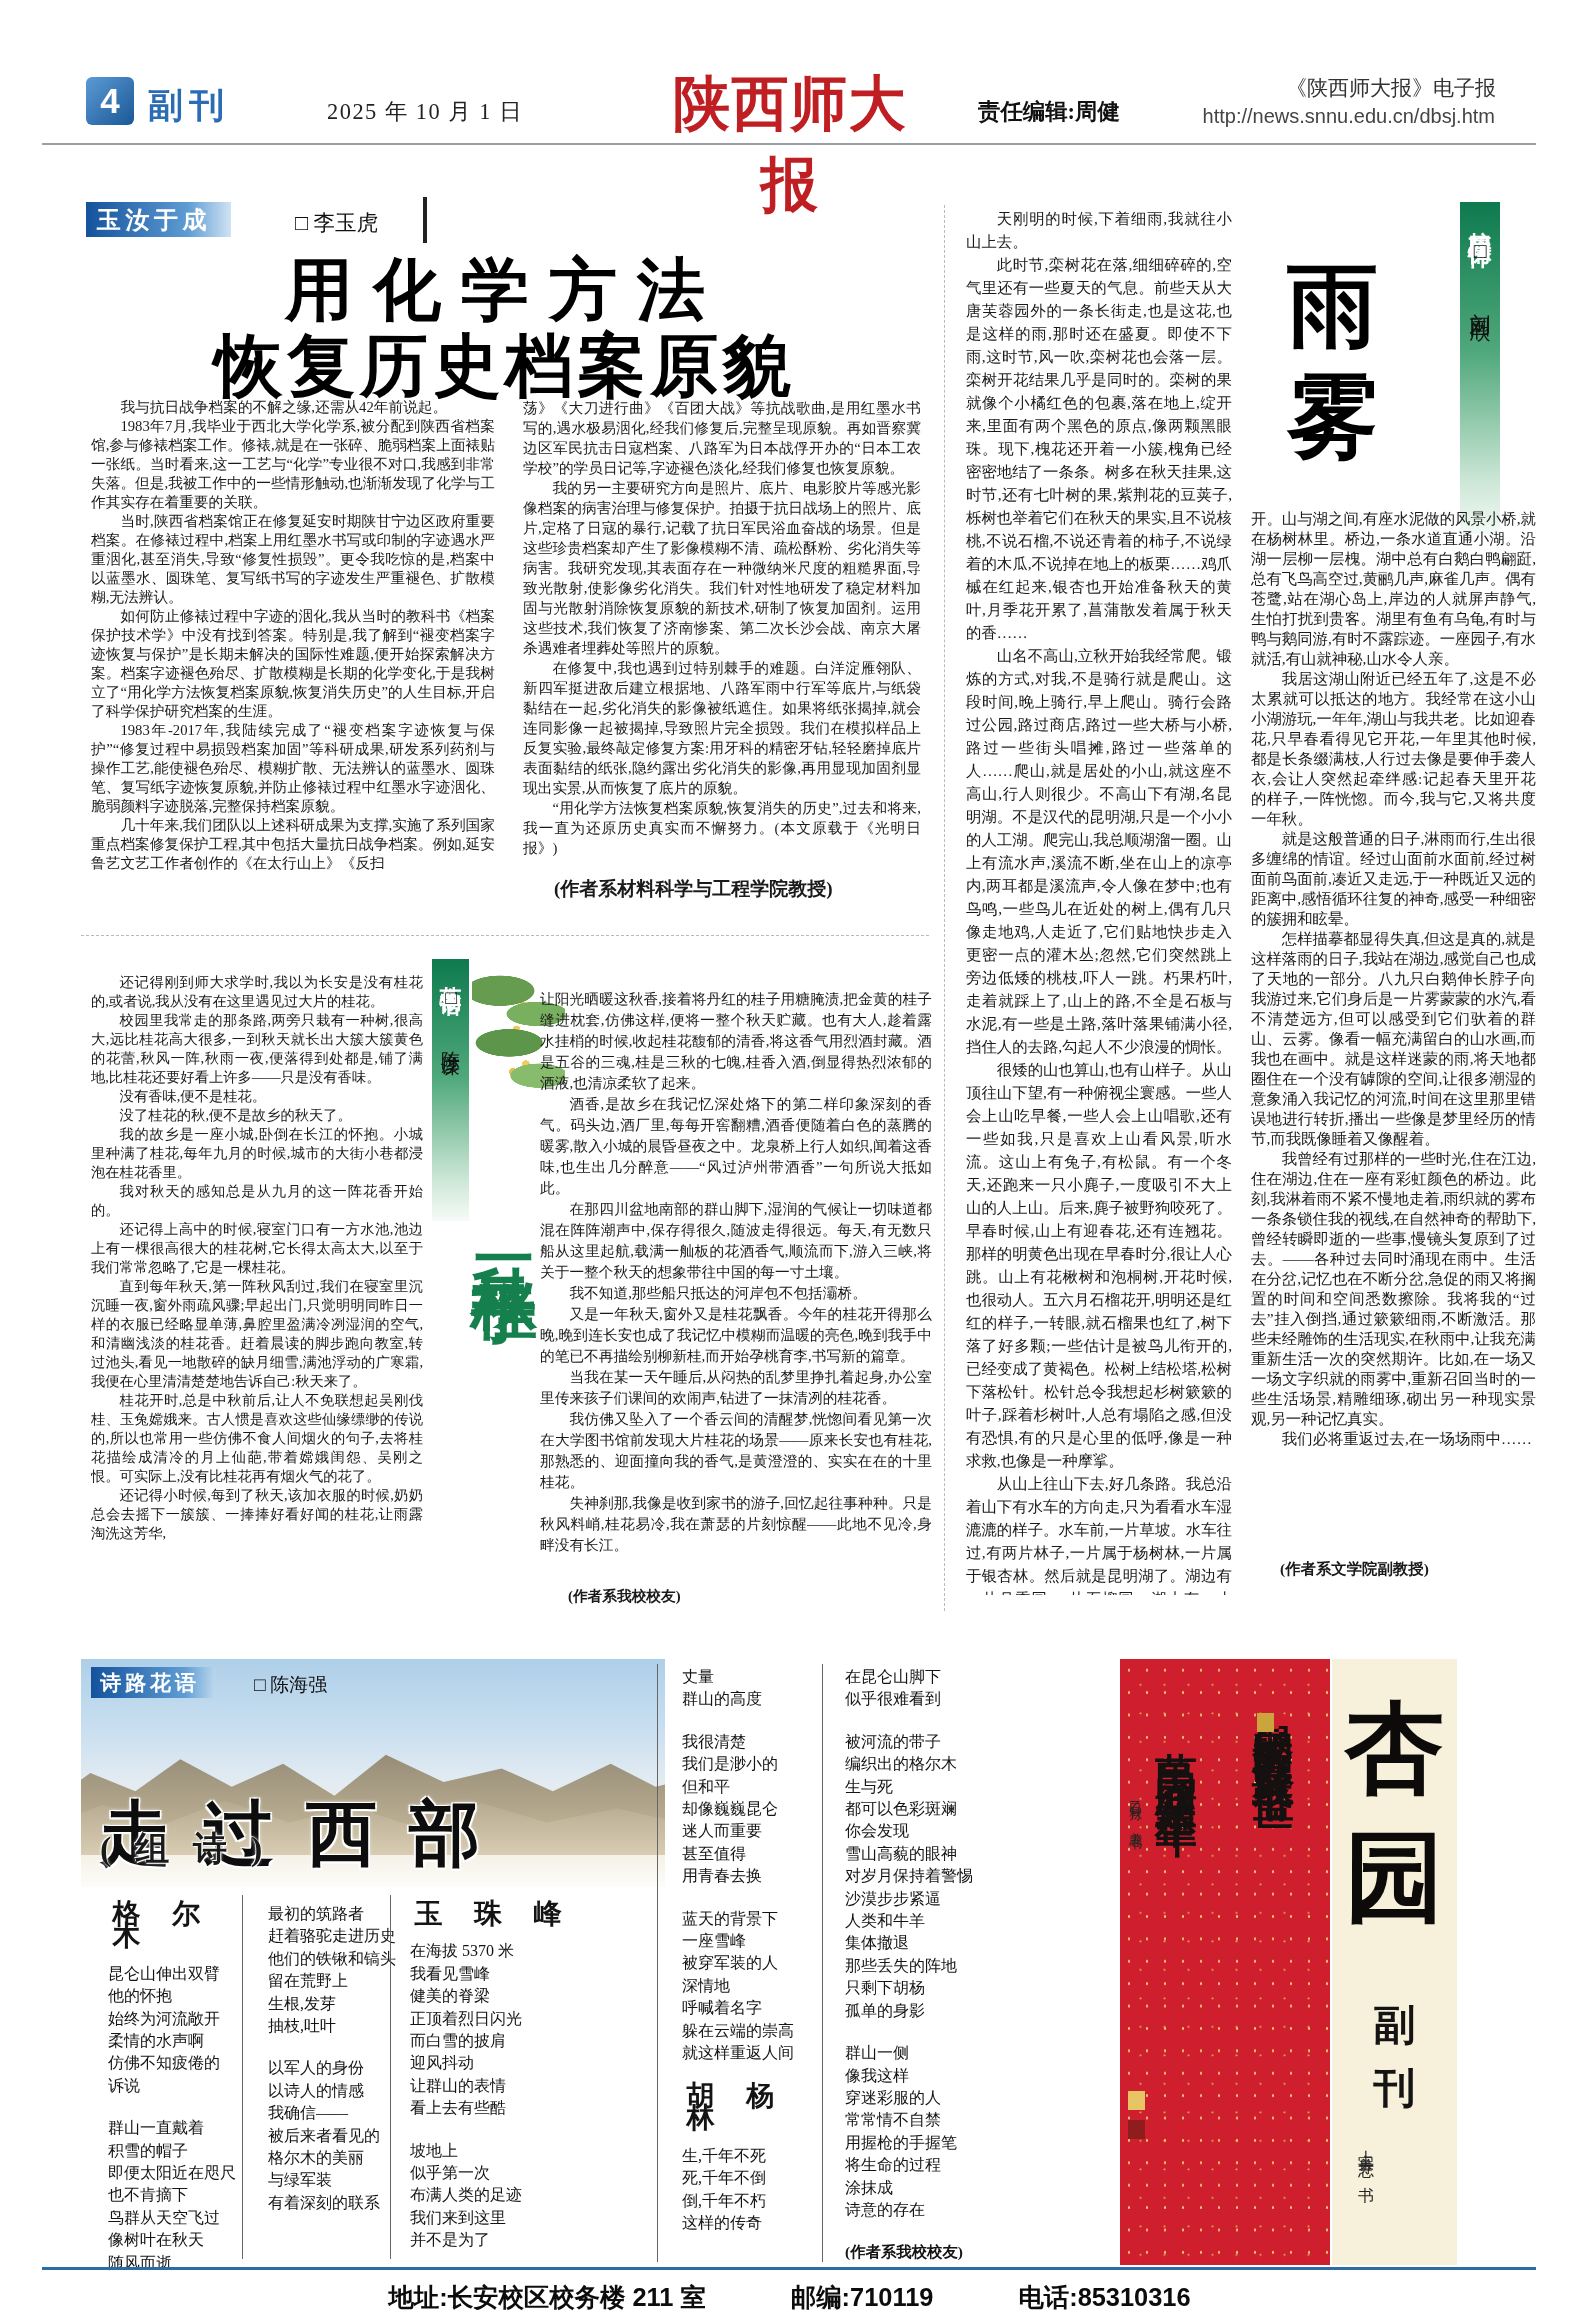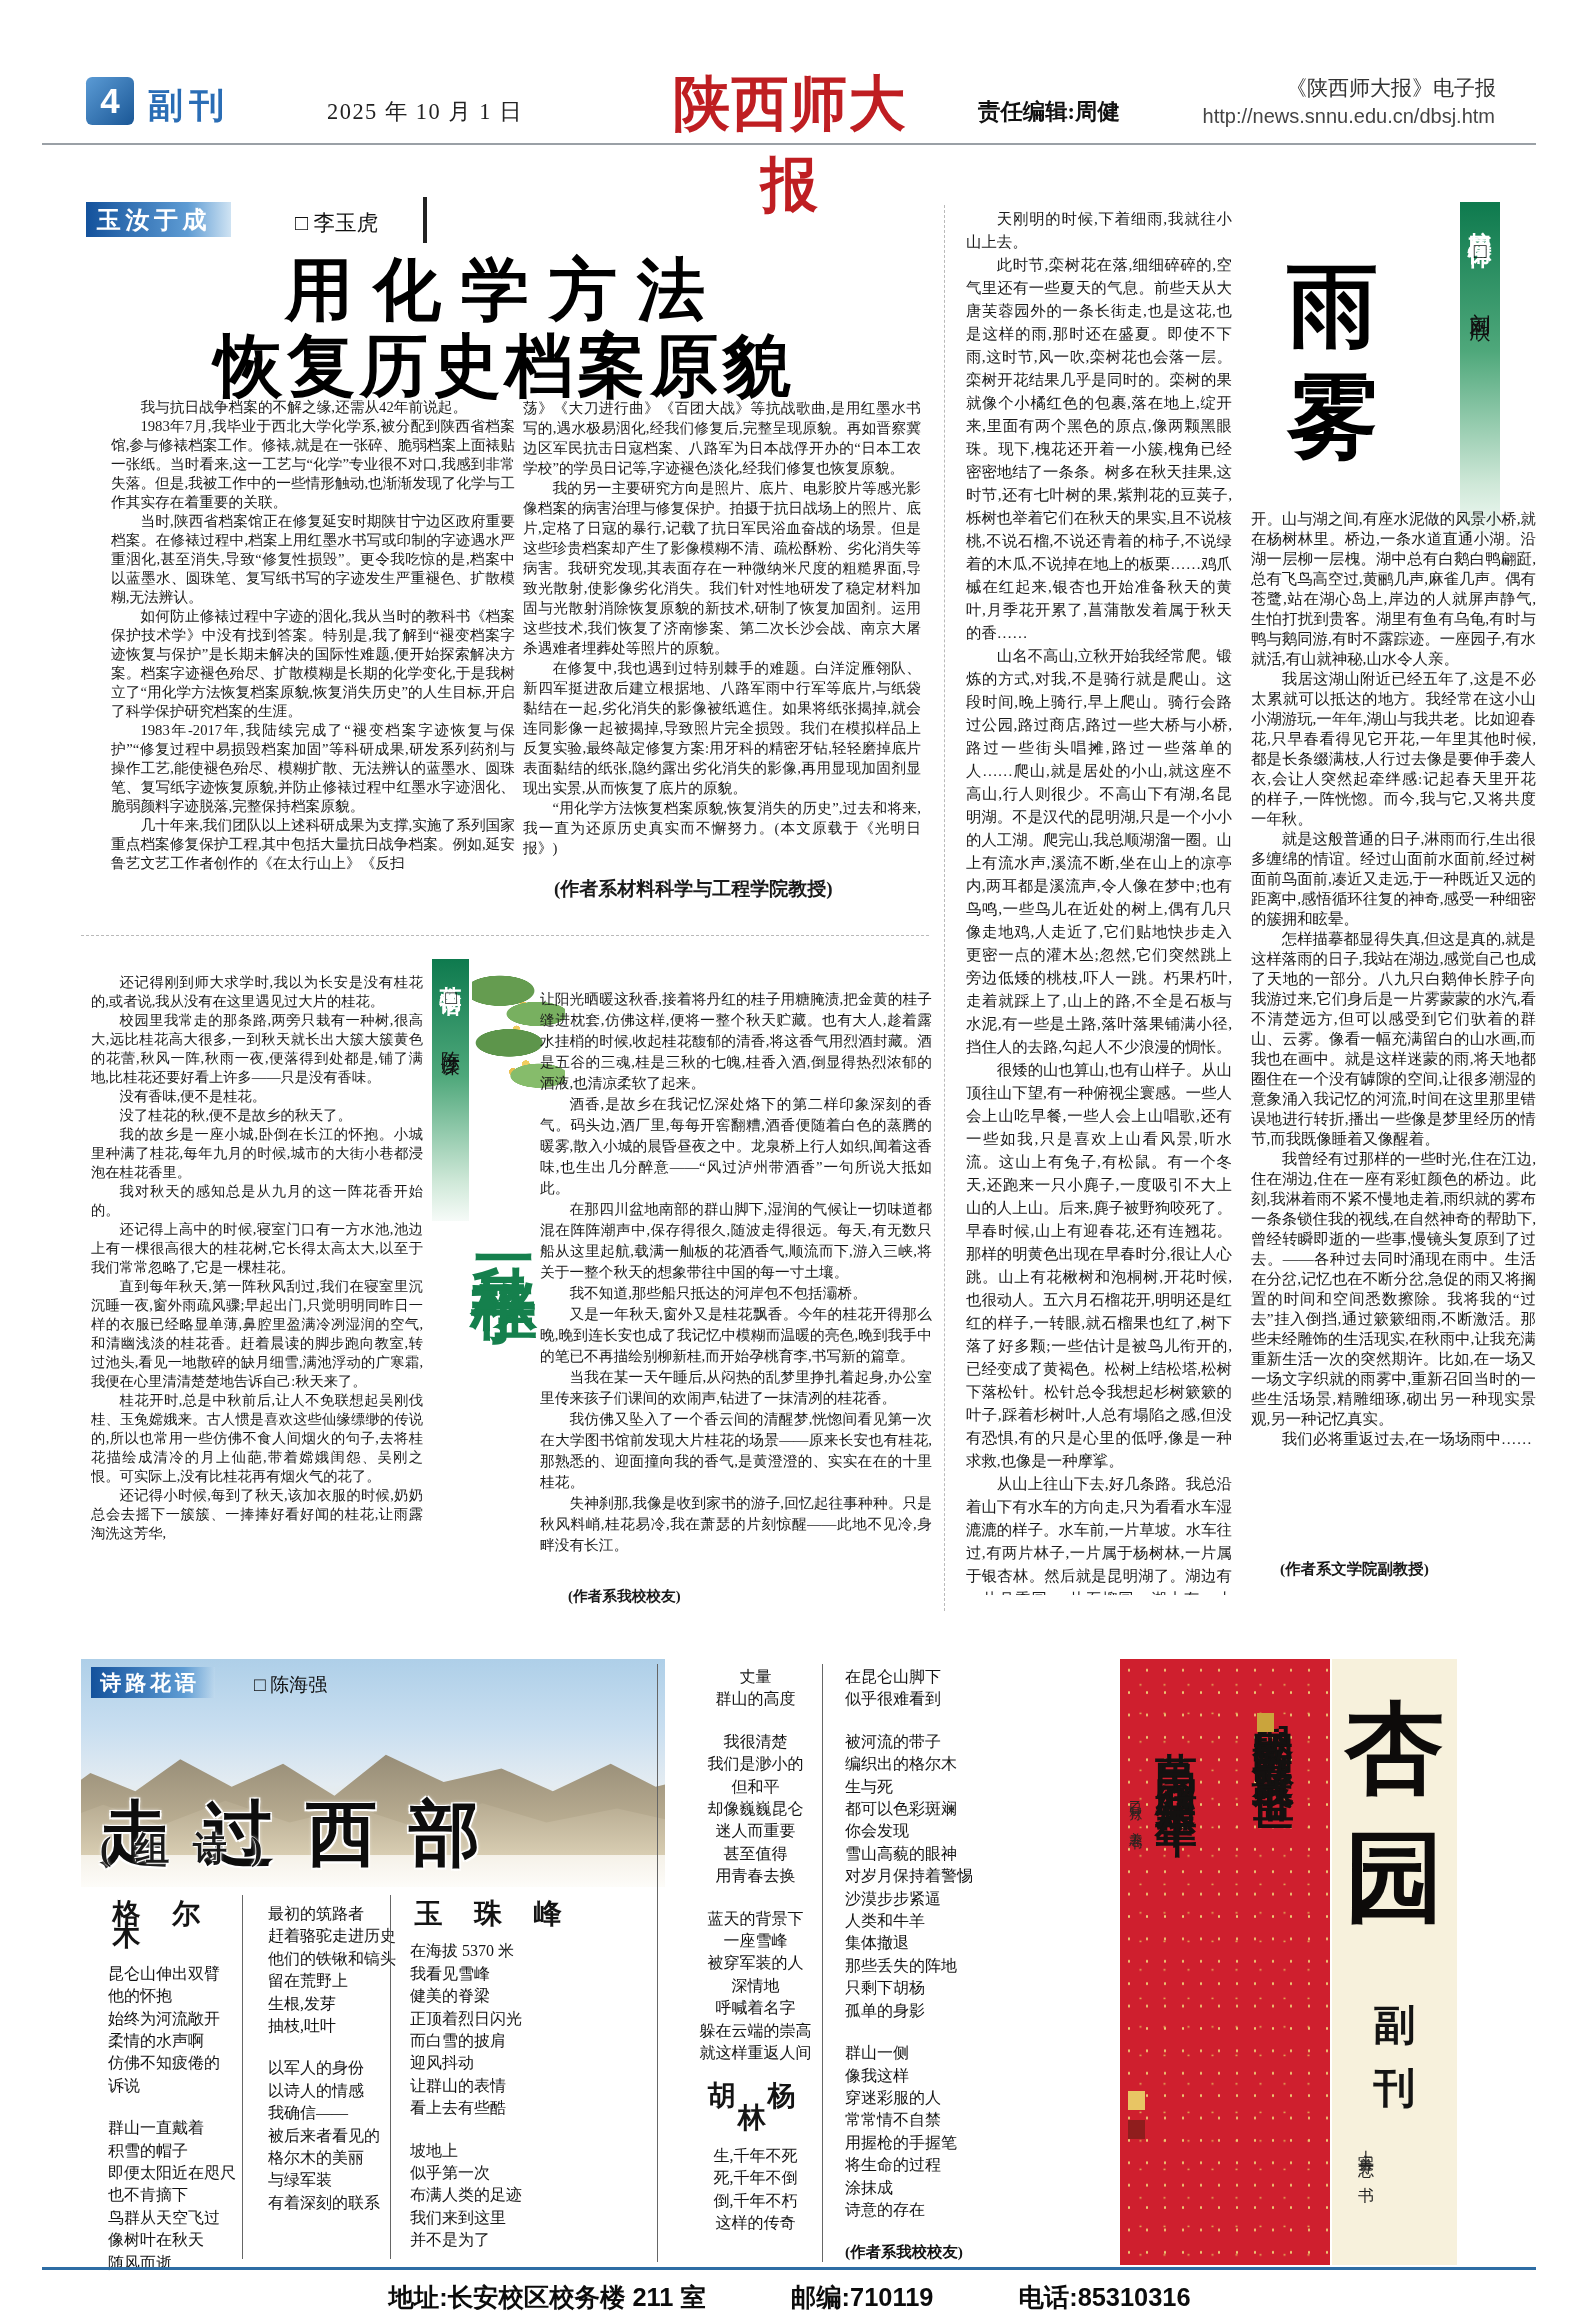--- a/index.html
+++ b/index.html
@@ -25,21 +25,21 @@
   .body-text p.para.noindent{text-indent:0;}
   .credit{font-weight:bold;}
   
   #a1-kicker{left:86px;top:202px;height:35px;padding:0 20px 0 10.8px;display:flex;align-items:center;
     background:linear-gradient(90deg,#14529c,#5d9bd3 70%,#cfe3f3);color:#fff;font-size:24px;font-weight:bold;letter-spacing:4.6px;}
   #a1-kicker-author{left:271px;top:208px;font-size:21.6px;color:#111;padding-left:24px;}
   #a1-kicker-bar{left:423px;top:197px;width:3.9px;height:46px;background:#222;}
   .a1-title{left:81px;width:848px;text-align:center;font-weight:bold;color:#000;}
   #a1-title-1{top:245px;font-size:68px;letter-spacing:20px;}
   #a1-title-2{top:321px;font-size:68px;letter-spacing:4.6px;}
-  #a1-colA{left:91px;top:398px;width:404px;height:503px;font-size:14.7px;line-height:19px;margin-left:20px;}
+  #a1-colA{left:91px;top:398px;width:404px;height:503px;font-size:14.7px;line-height:19px;}
   #a1-colB{left:523px;top:398px;width:398px;height:475px;font-size:14.7px;line-height:20px;}
   #a1-credit{left:554px;top:876px;width:370px;font-size:19px;}
   
   #divider-v{left:944px;top:205px;height:1406px;width:0;border-left:1.5px dashed #b9b9b9;}
   #divider-h{left:81px;top:935px;width:848px;height:0;border-top:1.5px dashed #b9b9b9;}
   #yw-col1{left:966px;top:207px;width:266px;height:1388px;font-size:15.4px;line-height:23px;}
   #yw-title{left:1271px;top:251px;width:123px;text-align:center;font-size:91px;line-height:1.22;
     font-weight:bold;color:#000;}
   #yw-strip{left:1460px;top:202px;width:40px;height:332px;
     background:linear-gradient(180deg,#0e7a4e,#4fa87b 45%,#cfe8d8 85%,#f2faf5);
@@ -90,21 +90,21 @@
   #poem-subtitle{left:100px;top:1826px;z-index:3;font-size:34px;font-weight:bold;letter-spacing:7.7px;
     text-shadow:0 0 3.9px #fff,0.8px 0.8px 0 #fff,-0.8px -0.8px 0 #fff;}
   .poem-col{font-size:16px;line-height:22.4px;color:#141414;}
   .poem-title{font-size:28px;font-weight:bold;letter-spacing:12.3px;margin:4.6px 0 15.4px 4.6px;}
   .stanza{margin-bottom:20px;}
   .poem-line{white-space:nowrap;}
   .poem-col .credit{font-size:15.4px;}
   #poem-c1{left:108px;top:1898px;width:143px;height:362px;}
   #poem-c2{left:268px;top:1903px;width:131px;height:356px;}
   #poem-c3{left:410px;top:1898px;width:216px;height:362px;}
-  #poem-c4{left:682px;top:1666px;width:147px;height:595px;text-align:center;}
+  #poem-c4{left:682px;top:1666px;width:147px;height:595px;}
   #poem-c5{left:845px;top:1666px;width:200px;height:601px;}
   .poem-rule{width:0;border-left:1.5px solid #666;}
   #prule1{left:242px;top:1895px;height:364px;}
   #prule2{left:390px;top:1895px;height:364px;}
   #prule3{left:657px;top:1664px;height:598px;}
   #prule4{left:822px;top:1664px;height:598px;}
   
   #red-panel{left:1120px;top:1659px;width:210px;height:606px;background-color:#cf1f2e;
     background-image:radial-gradient(circle,#edca74 1px,transparent 1.4px),
                      radial-gradient(circle,#e0b055 0.8px,transparent 1.2px);

